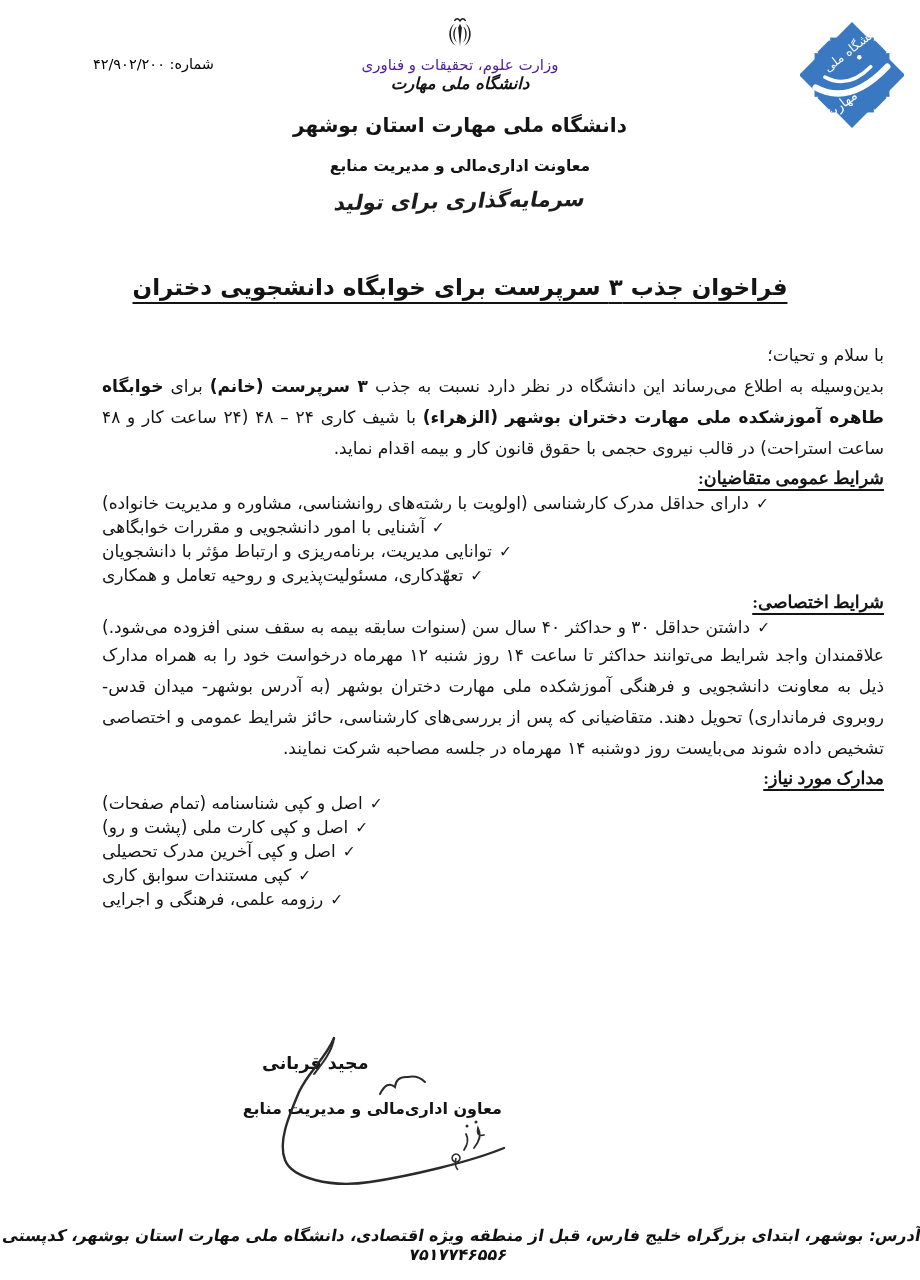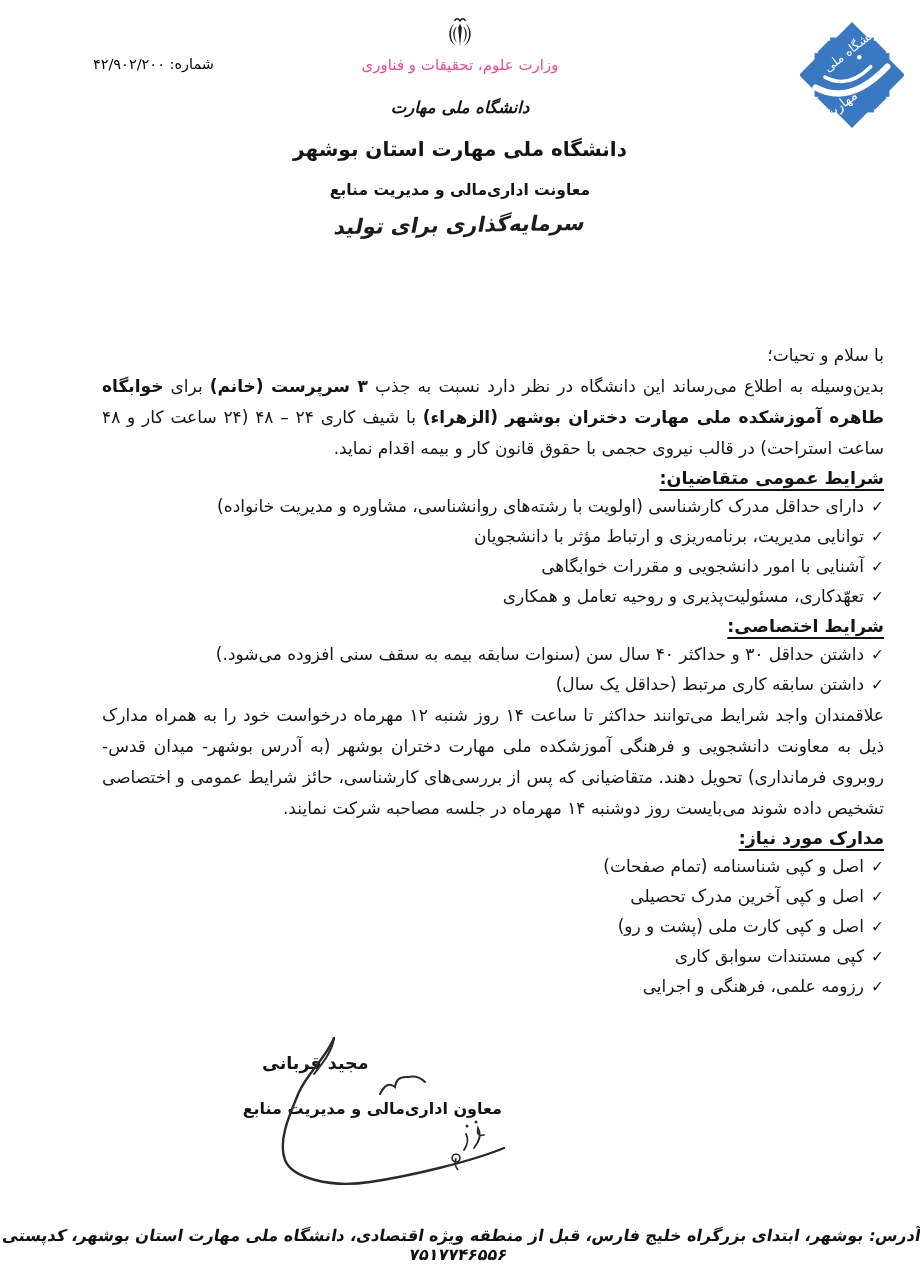--- a/index.html
+++ b/index.html
@@ -7,21 +7,21 @@
     position:relative; width:920px; height:1280px; margin:0 auto;
     background:#ffffff; overflow:hidden;
     font-family:"DejaVu Sans",sans-serif; color:#141414;
     direction:rtl;
   }
   
   .meta{position:absolute; top:48px; left:34px; width:180px; font-size:14.5px; color:#000000; line-height:32px;}
   .meta-line{white-space:nowrap;}
   .letterhead{position:absolute; top:16px; left:0; right:0; text-align:center;}
   .emblem{display:block; margin:0 auto 6px auto;}
-  .ministry{font-size:15px; color:#ec4899; margin-bottom:24px;}
+  .ministry{font-size:15px; color:#4c1d95; margin-bottom:0;}
   .university{font-size:16.5px; font-weight:bold; margin-bottom:20px;font-style:italic;}
   .campus{font-size:20px; font-weight:bold; margin-bottom:20px;}
   .department{font-size:15.5px; font-weight:bold; margin-bottom:14px;}
   .slogan{
     display:inline-block; font-size:21px; font-weight:bold; color:#1c1c1c;
     transform:skewX(-12deg) rotate(-1deg); letter-spacing:1px;
   }
   .logo{position:absolute; top:22px; right:16px; width:104px; height:106px;}
   
   .title{
@@ -31,23 +31,23 @@
   }
   
   .doc-body{
     position:absolute; top:340px; right:36px; left:102px;
     font-size:17px; line-height:31px; text-align:justify;
   }
   .greeting{line-height:31px;}
   .para{margin:0; line-height:31px;}
   .sec-h{
     font-weight:bold; font-size:17.5px; line-height:28px;
-    text-decoration:underline; text-underline-offset:5px; text-decoration-thickness:1.5px;
+    text-decoration:underline; text-underline-offset:5px; text-decoration-thickness:1.5px;font-family:Liberation Serif, serif;
   }
-  .chk-item{line-height:29px; text-align:right;}
+  .chk-item{line-height:23px; text-align:left;}
   .chk-item .mark{font-weight:bold; font-size:15.5px; margin-left:7px;}
   .u{text-underline-offset:5px;}
   
   .sig{position:absolute; top:1050px; left:262px; width:240px; text-align:left;}
   .sig-name{font-size:17.5px; font-weight:bold; line-height:26px;}
   .sig-role{font-size:16px; font-weight:bold; line-height:26px; margin-top:20px; white-space:nowrap;}
   .sig-scrawl{position:absolute; top:1030px; left:268px; width:250px; height:168px; pointer-events:none;}
   
   .footer{
     position:absolute; bottom:16px; left:0; right:0; text-align:center;
@@ -93,55 +93,55 @@
       <rect x="20" y="64" width="16" height="16" transform="rotate(45 28 72)"></rect>
       <rect x="64" y="64" width="16" height="16" transform="rotate(45 72 72)"></rect>
     </g>
     <text x="52" y="28" transform="rotate(-38 52 28)" fill="#ffffff" font-size="12" text-anchor="middle">دانشگاه ملی</text>
     <path d="M15 62 Q48 80 84 42" stroke="#ffffff" stroke-width="6" fill="none" stroke-linecap="round"></path>
     <path d="M24 52 Q46 64 68 42" stroke="#ffffff" stroke-width="3.5" fill="none" stroke-linecap="round"></path>
     <circle cx="57" cy="33" r="2.2" fill="#ffffff"></circle>
     <text x="42" y="82" transform="rotate(-38 42 82)" fill="#ffffff" font-size="13" text-anchor="middle">مهارت</text>
   </svg>
 
+  <div class="title">فراخوان جذب ۳ سرپرست برای خوابگاه دانشجویی دختران</div>
 
   <div class="doc-body">
     <div class="greeting">با سلام و تحیات؛</div>
     <p class="para"><span>بدین‌وسیله به اطلاع می‌رساند این دانشگاه در نظر دارد نسبت به جذب </span><span style="font-weight: bold;">۳ سرپرست (خانم)</span><span> برای </span><span style="font-weight: bold;">خوابگاه طاهره آموزشکده ملی مهارت دختران بوشهر (الزهراء)</span><span> با </span><span class="u">شیف کاری ۲۴ – ۴۸</span><span> (۲۴ ساعت کار و ۴۸ ساعت استراحت) در قالب </span><span class="u">نیروی حجمی با حقوق قانون کار و بیمه</span><span> اقدام نماید.</span></p>
 
     <div class="sec-h">شرایط عمومی متقاضیان:</div>
     <div class="checklist">
 
         <div class="chk-item"><span class="mark">✓</span><span>دارای حداقل مدرک کارشناسی (اولویت با رشته‌های روانشناسی، مشاوره و مدیریت خانواده)</span></div>
 
+        <div class="chk-item"><span class="mark">✓</span><span>آشنایی با امور دانشجویی و مقررات خوابگاهی</span></div>
+
         <div class="chk-item"><span class="mark">✓</span><span>توانایی مدیریت، برنامه‌ریزی و ارتباط مؤثر با دانشجویان</span></div>
-
-        <div class="chk-item"><span class="mark">✓</span><span>آشنایی با امور دانشجویی و مقررات خوابگاهی</span></div>
 
         <div class="chk-item"><span class="mark">✓</span><span>تعهّدکاری، مسئولیت‌پذیری و روحیه تعامل و همکاری</span></div>
       </div>
 
     <div class="sec-h">شرایط اختصاصی:</div>
     <div class="checklist">
 
         <div class="chk-item"><span class="mark">✓</span><span>داشتن حداقل ۳۰ و حداکثر ۴۰ سال سن (سنوات سابقه بیمه به سقف سنی افزوده می‌شود.)</span></div>
 
-        <div class="chk-item"><span class="mark">✓</span><span>داشتن سابقه کاری مرتبط (حداقل یک سال)</span></div>
       </div>
 
     <p class="para"><span>علاقمندان واجد شرایط می‌توانند </span><span class="u">حداکثر تا ساعت ۱۴ روز شنبه ۱۲ مهرماه</span><span> درخواست خود را به همراه مدارک ذیل به معاونت دانشجویی و فرهنگی آموزشکده ملی مهارت دختران بوشهر (به آدرس بوشهر- میدان قدس- روبروی فرمانداری) تحویل دهند. متقاضیانی که پس از بررسی‌های کارشناسی، حائز شرایط عمومی و اختصاصی تشخیص داده شوند می‌بایست روز </span><span class="u">دوشنبه ۱۴ مهرماه</span><span> در </span><span class="u">جلسه مصاحبه</span><span> شرکت نمایند.</span></p>
 
     <div class="sec-h">مدارک مورد نیاز:</div>
     <div class="checklist">
 
         <div class="chk-item"><span class="mark">✓</span><span>اصل و کپی شناسنامه (تمام صفحات)</span></div>
 
+        <div class="chk-item"><span class="mark">✓</span><span>اصل و کپی کارت ملی (پشت و رو)</span></div>
+
         <div class="chk-item"><span class="mark">✓</span><span>اصل و کپی آخرین مدرک تحصیلی</span></div>
-
-        <div class="chk-item"><span class="mark">✓</span><span>اصل و کپی کارت ملی (پشت و رو)</span></div>
 
         <div class="chk-item"><span class="mark">✓</span><span>کپی مستندات سوابق کاری</span></div>
 
         <div class="chk-item"><span class="mark">✓</span><span>رزومه علمی، فرهنگی و اجرایی</span></div>
       </div>
 
   </div>
 
   <div class="sig">
     <div class="sig-name">مجید قربانی</div>

